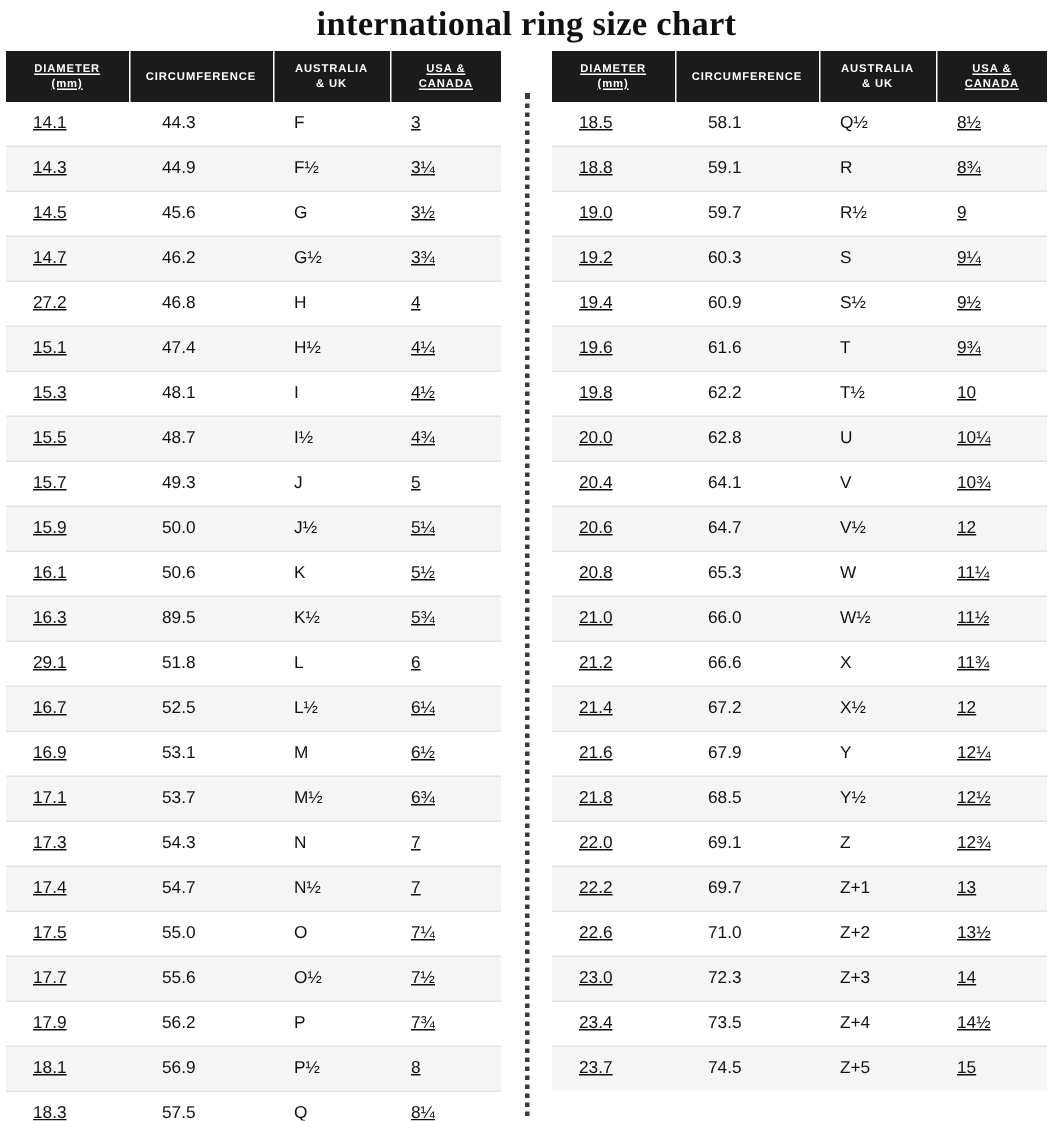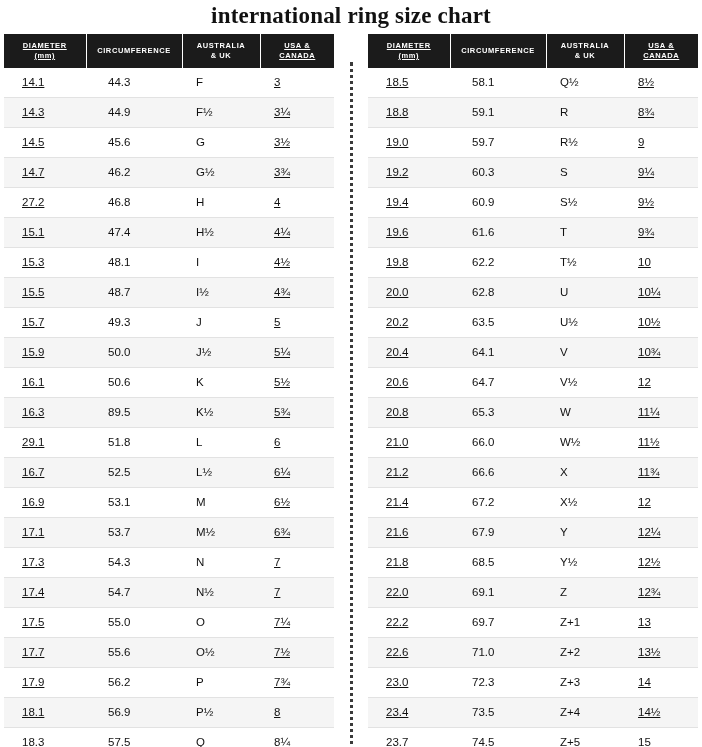--- a/index.html
+++ b/index.html
@@ -345,26 +345,20 @@
               <td class="col-a">T½</td>
               <td class="col-u">10</td>
             </tr>
           <tr>
               <td class="col-d">20.0</td>
               <td class="col-c">62.8</td>
               <td class="col-a">U</td>
               <td class="col-u">10¼</td>
             </tr>
           <tr>
-              <td class="col-d">20.2</td>
-              <td class="col-c">63.5</td>
-              <td class="col-a">U½</td>
-              <td class="col-u">10½</td>
-            </tr>
-          <tr>
               <td class="col-d">20.4</td>
               <td class="col-c">64.1</td>
               <td class="col-a">V</td>
               <td class="col-u">10¾</td>
             </tr>
           <tr>
               <td class="col-d">20.6</td>
               <td class="col-c">64.7</td>
               <td class="col-a">V½</td>
               <td class="col-u">12</td>

